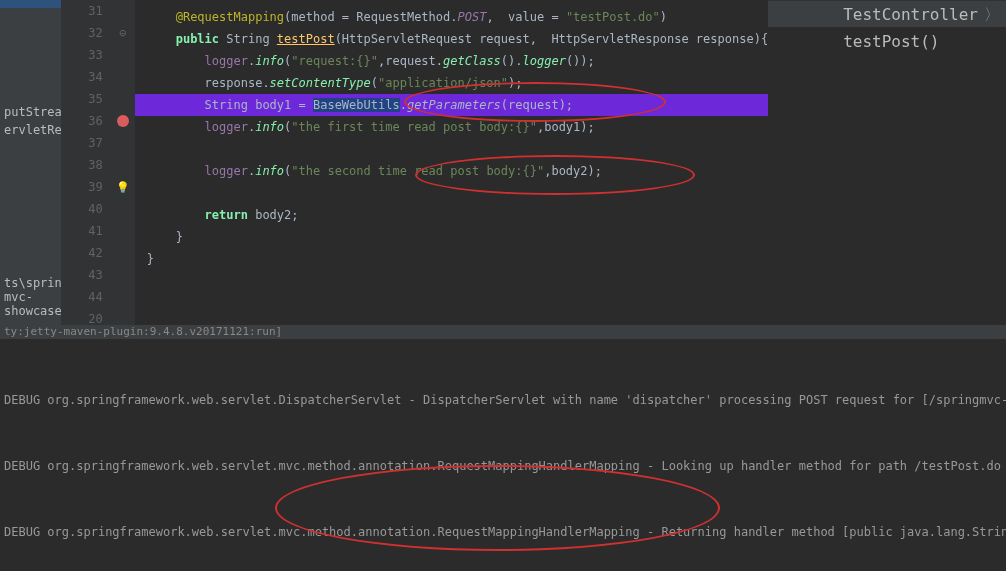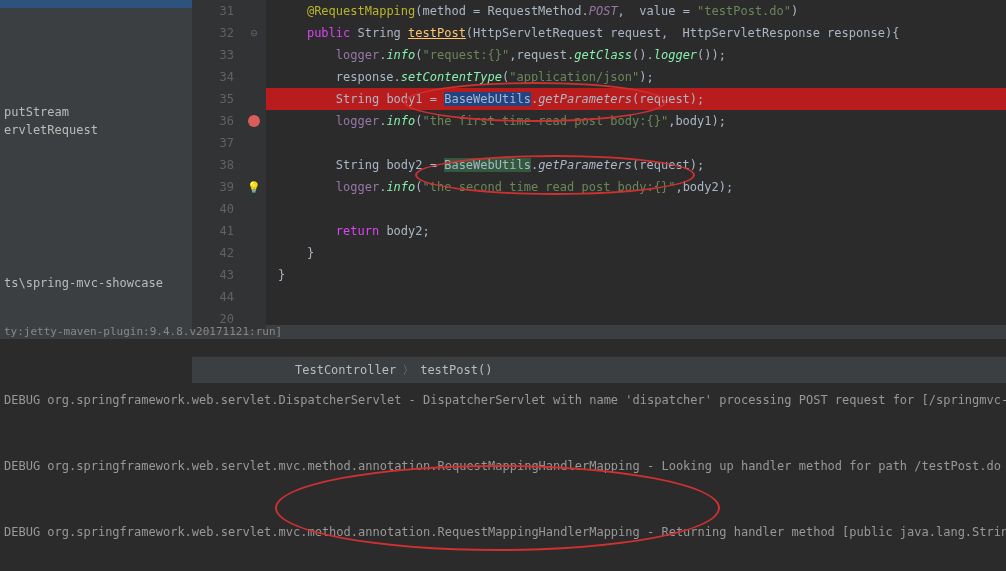--- a/index.html
+++ b/index.html
@@ -38,22 +38,20 @@
 }
 .left-bottom {
   margin-top: 135px;
   padding: 2px 4px;
   font-size: 12px;
 }
 .editor-area {
   flex: 1;
   background: #2b2b2b;
   display: flex;
-  flex-direction: column;
-  gap: 26px;
 }
 .code-container {
   flex: 1;
   display: flex;
 }
 .gutter {
   width: 50px;
   background: #313335;
   text-align: right;
   color: #606366;
@@ -81,48 +79,49 @@
   display: inline-block;
   margin-top: 5px;
 }
 .bulb {
   color: #ffc66d;
   font-size: 11px;
 }
 .code-lines {
   flex: 1;
   font-size: 12px;
+  margin-top: 6px;
 }
 .code-line {
   height: 22px;
   line-height: 22px;
   padding-left: 12px;
   white-space: pre;
 }
 .line-breakpoint {
-  background: #b91c1c;
-}
-.kw { color: #d946ef; }
+  background: #6d28d9;
+}
+.kw { color: #86efac; font-weight: bold; }
 .str { color: #6a8759; }
 .annotation { color: #bbb529; }
 .method { color: #ffc66d; }
 .method-i { color: #86efac; font-style: italic; }
 .field { color: #9876aa; }
 .static { color: #a9b7c6; font-style: italic; }
 .const-i { color: #9876aa; font-style: italic; }
 .selected { background: #214283; }
 .hl { background: #32593d; }
 .underline { text-decoration: underline; }
 
 .breadcrumb {
   background: #3c3f41;
   height: 27px;
   line-height: 27px;
-  padding-left: 103px;
-  font-size: 12px;
+  padding-left: 75px;
+  font-size: 16px;
   color: #bbbbbb;
   border-top: 1px solid #323232;
 }
 .breadcrumb .sep {
   color: #888;
   margin: 0 6px;
 }
 
 .console-header {
   background: #3c3f41;
@@ -201,21 +200,20 @@
         <div class="icon-cell"></div>
       </div>
       <div class="code-lines">
         <div class="code-line">    <span class="annotation">@RequestMapping</span><span>(</span><span>method = </span><span>RequestMethod</span><span>.</span><span class="const-i">POST</span><span>,  </span><span>value = </span><span class="str">"testPost.do"</span><span>)</span></div>
         <div class="code-line">    <span class="kw">public </span><span>String </span><span class="method underline">testPost</span><span>(HttpServletRequest request,  HttpServletResponse response)</span><span>{</span></div>
         <div class="code-line">        <span class="field">logger</span><span>.</span><span class="method-i">info</span><span>(</span><span class="str">"request:{}"</span><span>,request.</span><span class="method-i">getClass</span><span>().</span><span class="method-i">logger</span><span>());</span></div>
         <div class="code-line">        <span>response.</span><span class="method-i">setContentType</span><span>(</span><span class="str">"application/json"</span><span>);</span></div>
         <div class="code-line line-breakpoint">        <span>String </span><span>body1 </span><span>= </span><span class="selected">BaseWebUtils</span><span>.</span><span class="static">getParameters</span><span>(request)</span><span>;</span></div>
         <div class="code-line">        <span class="field">logger</span><span>.</span><span class="method-i">info</span><span>(</span><span class="str">"the first time read post body:{}"</span><span>,body1);</span></div>
         <div class="code-line"></div>
-        <div class="code-line">        <span>String </span><span>body2 </span><span>= </span><span class="hl">BaseWebUtils</span><span>.</span><span class="static">getParameters</span><span>(request);</span></div>
         <div class="code-line">        <span class="field">logger</span><span>.</span><span class="method-i">info</span><span>(</span><span class="str">"the second time read post body:{}"</span><span>,body2);</span></div>
         <div class="code-line"></div>
         <div class="code-line">        <span class="kw">return </span><span>body2;</span></div>
         <div class="code-line">    <span>}</span></div>
         <div class="code-line"><span>}</span></div>
         <div class="code-line"></div>
       </div>
     </div>
     <div class="breadcrumb">
       <span>TestController</span><span class="sep">〉</span><span>testPost()</span>

